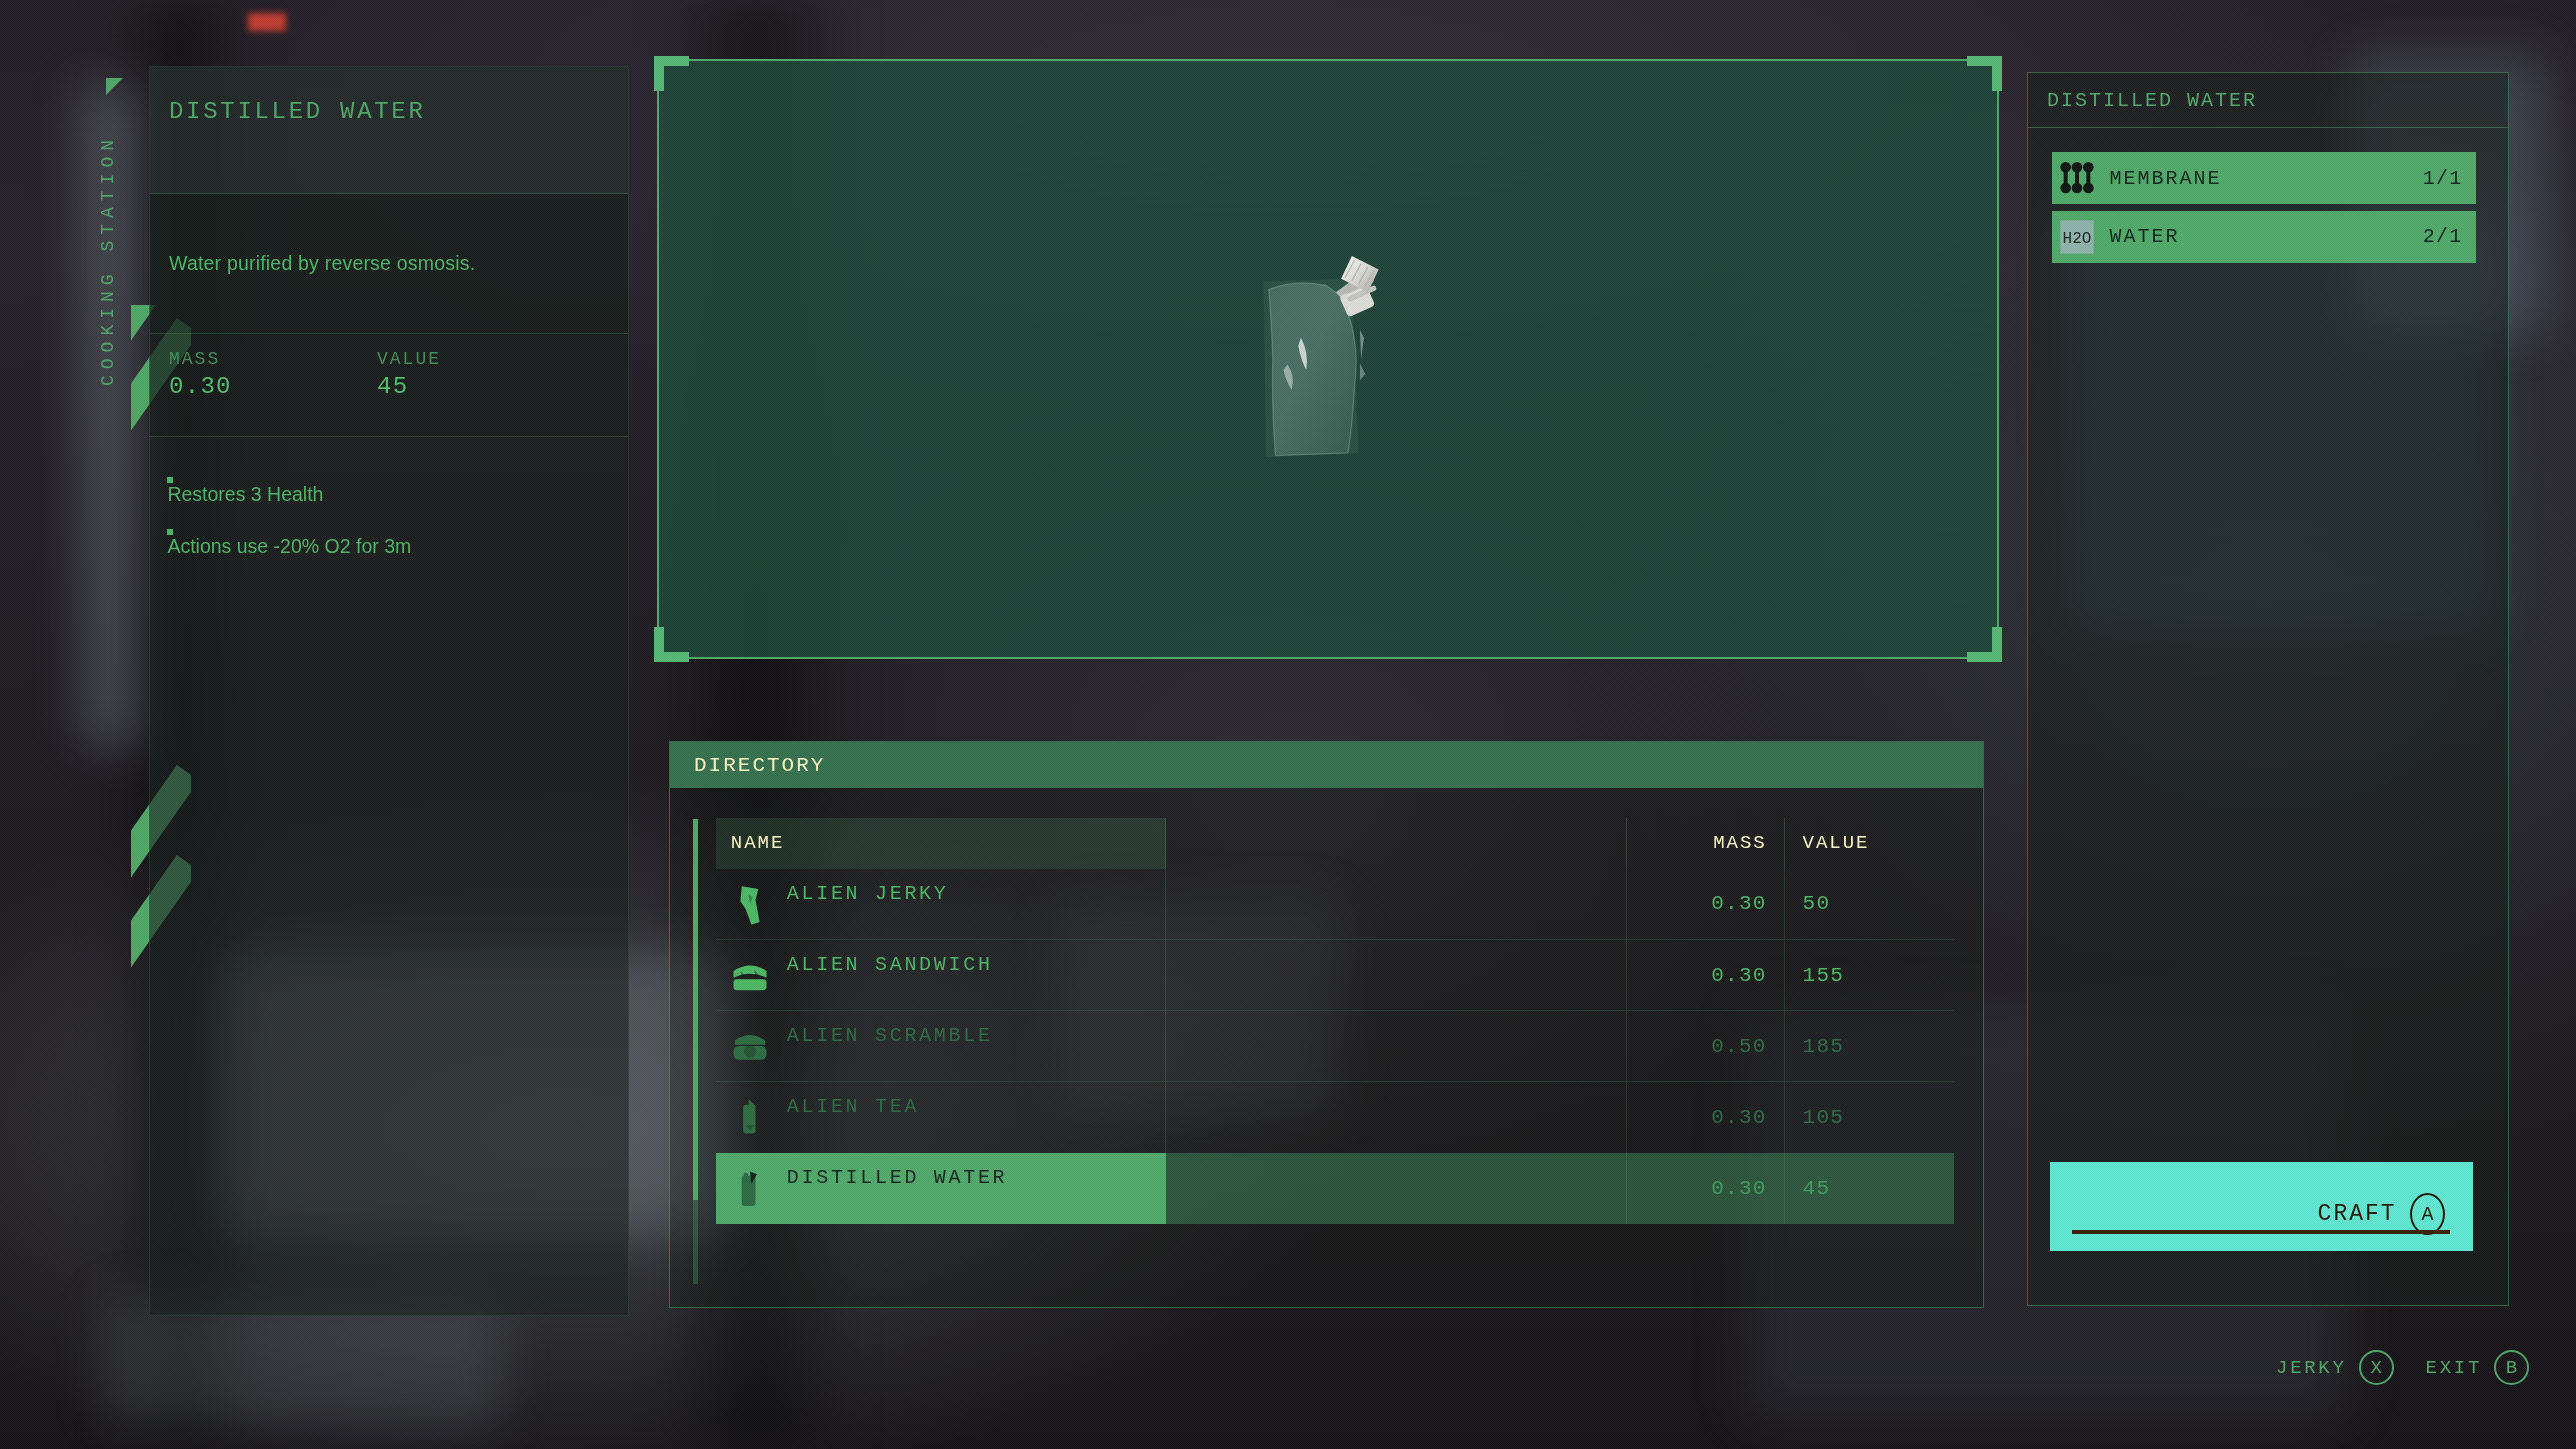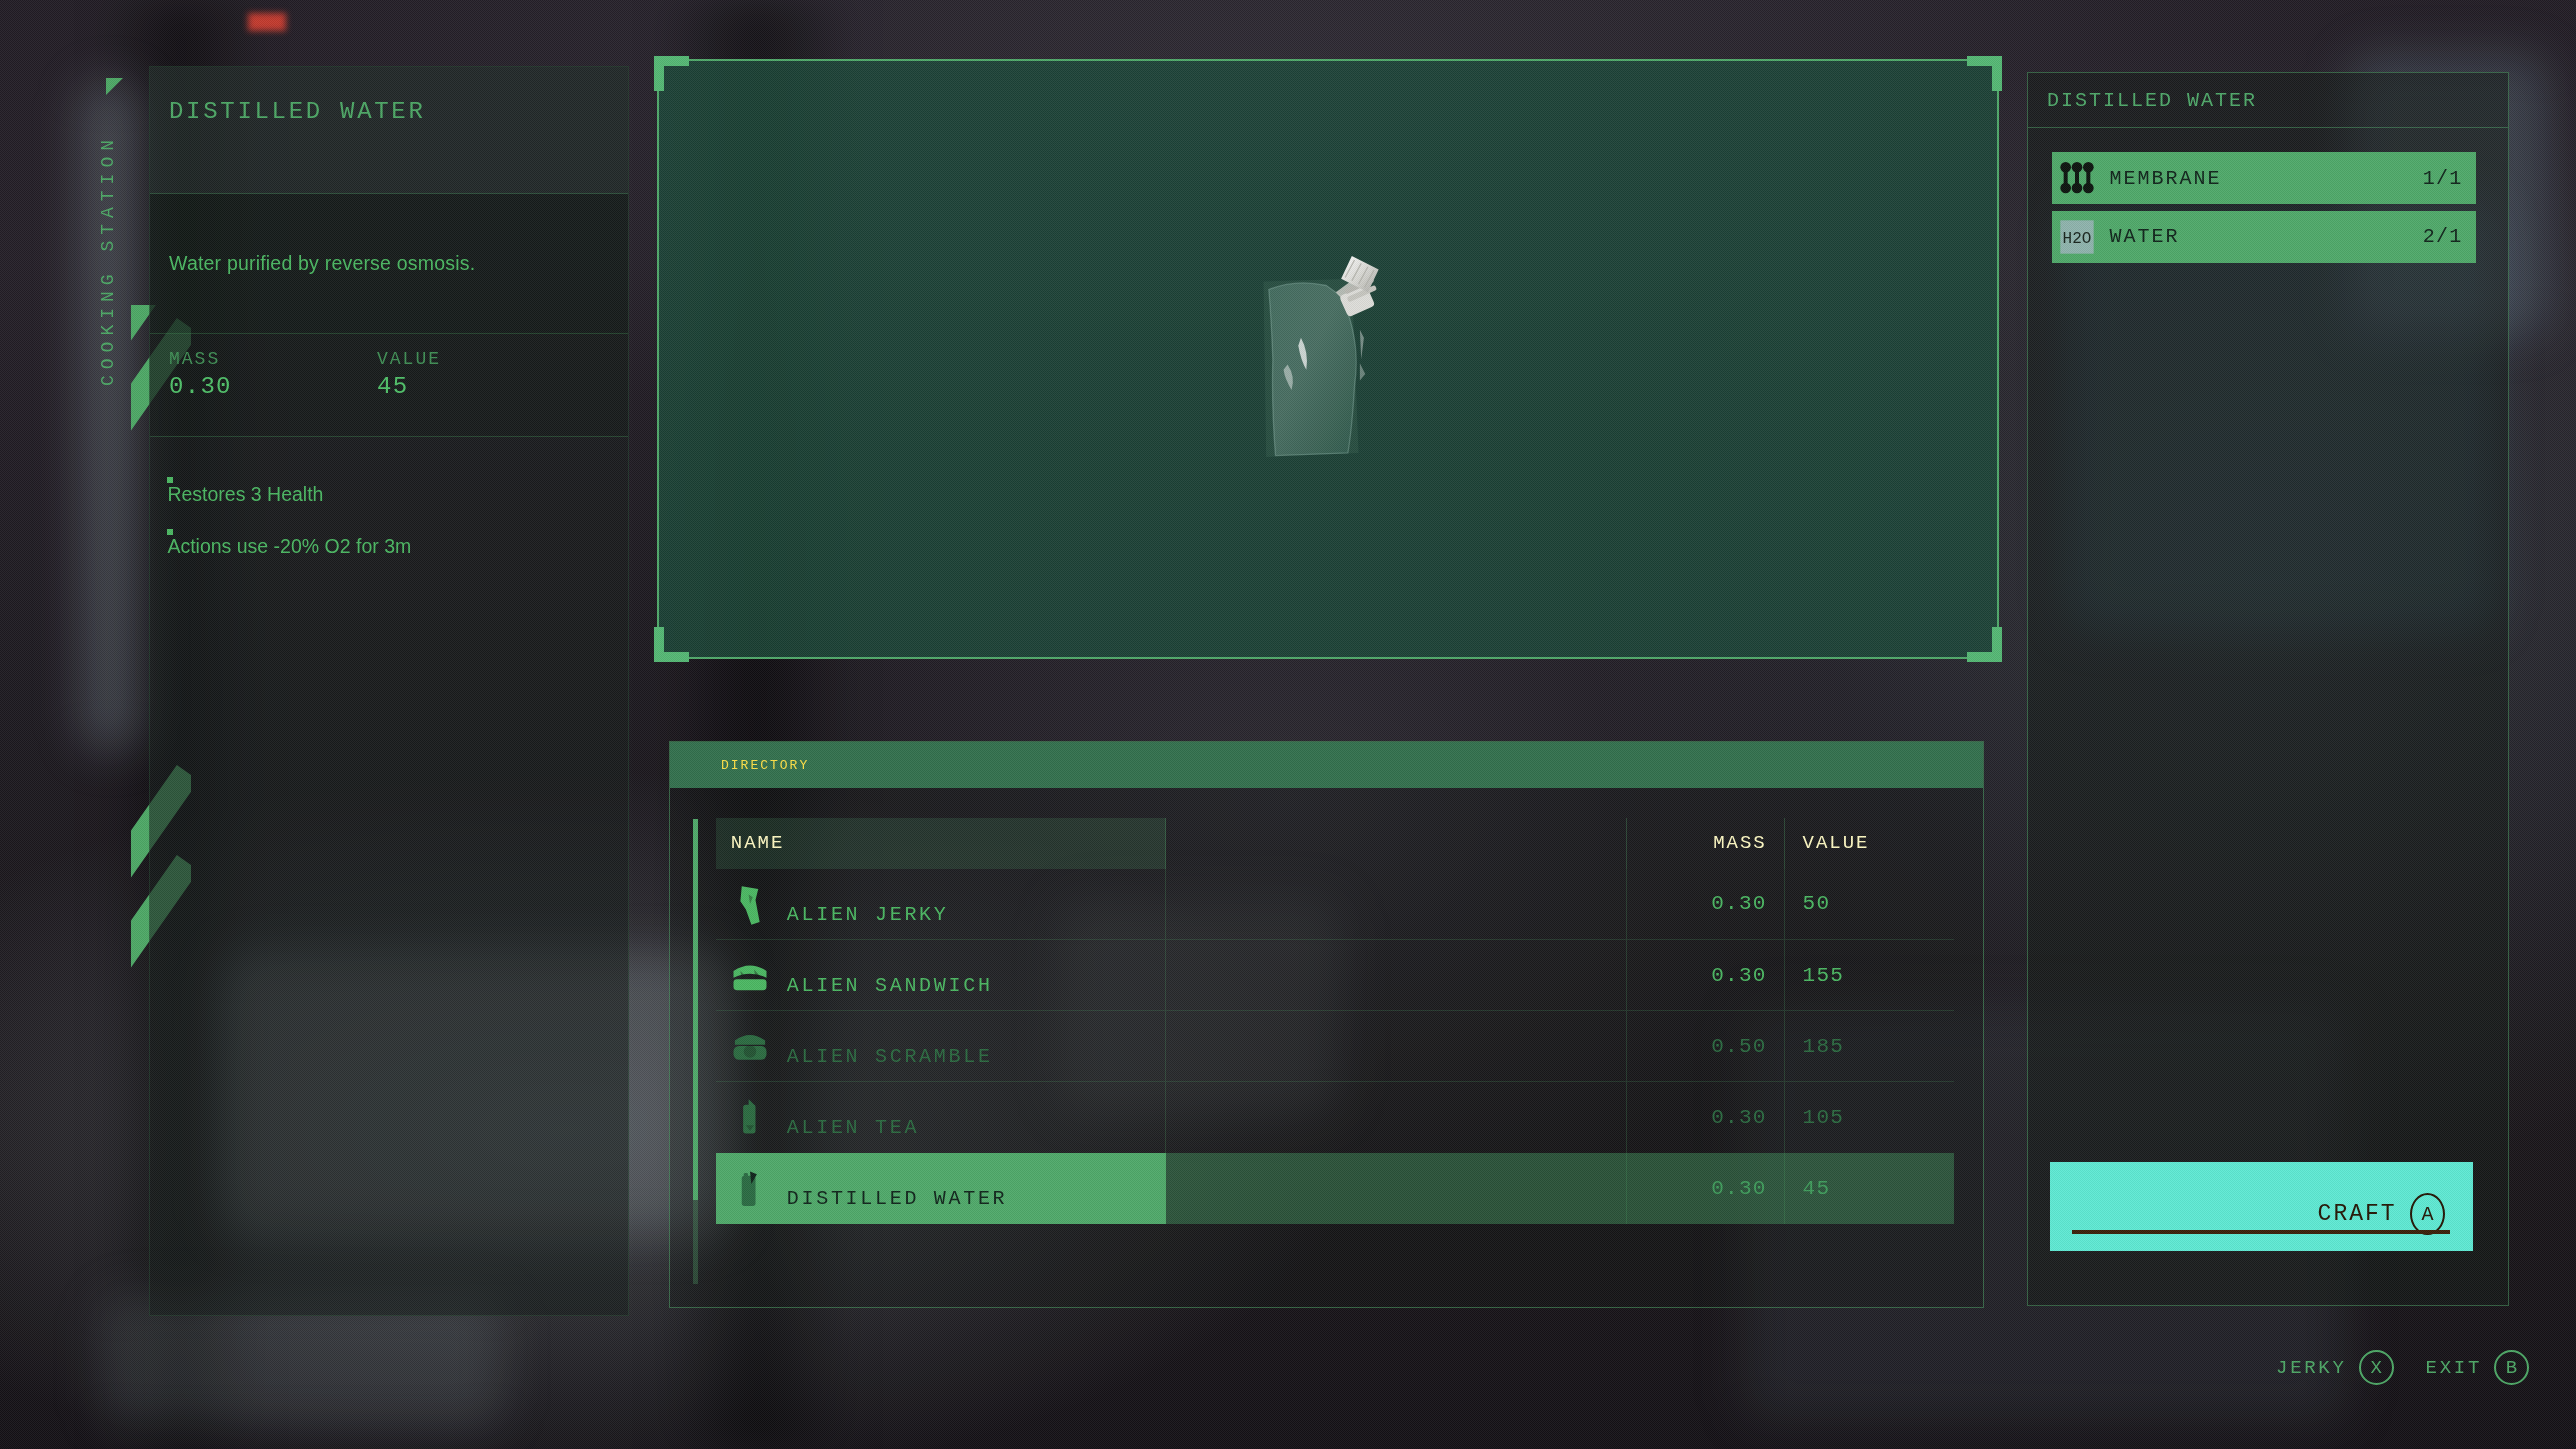--- a/index.html
+++ b/index.html
@@ -94,38 +94,38 @@
   .corner.bl .h{left:0;bottom:0} .corner.bl .v{left:0;bottom:0}
   .corner.br .h{right:0;bottom:0} .corner.br .v{right:0;bottom:0}
 
   
   #pouch { position:absolute; left:1234px; top:252px; width:154px; height:221px; }
 
   
   #directory { left:669px; top:741px; width:1315px; height:567px;
     border:0.7px solid rgba(90,190,120,.45); background:rgba(18,24,20,.34); }
   #dir-header { height:46px; background:#33704d; display:flex; align-items:center; padding-left:24px; }
-  #dir-header-label { color:#fde047; font-size:13px; letter-spacing:2px;margin-left:27px; }
+  #dir-header-label { color:#fef9c3; font-size:21px; letter-spacing:2px; }
   #dir-body { position:relative; padding:29.5px 29.5px 0 0; height:521px; }
   #dir-scroll { position:absolute; left:23px; top:31px; width:5.4px; bottom:25.5px; background:rgba(79,169,106,.30); }
   #dir-thumb { position:absolute; left:0; top:0; width:5.4px; height:82%; background:#4fa96a; }
 
   table { width:100%; border-collapse:collapse; margin-left:46px; width:calc(100% - 46px); }
   thead th { height:51px; font-weight:normal; color:#fef9c3; font-size:19px; letter-spacing:2px;
     text-align:left; border-right:0.7px solid rgba(79,169,106,.30); }
   thead th.c-name { background:rgba(70,140,95,.22); padding-left:14.8px; width:429px; }
   thead th.c-gap  { width:439px; }
   thead th.c-mass { width:151px; text-align:right; padding-right:17.4px; }
   thead th.c-val  { width:161px; text-align:left; padding-left:17.4px; border-right:none; }
 
   tbody tr { height:71px; }
   tbody td { border-right:0.7px solid rgba(79,169,106,.22); vertical-align:middle; }
   tbody td.c-val { border-right:none; }
   tbody tr + tr td { border-top:0.7px solid rgba(79,169,106,.20); }
-  .cell-name { display:flex; align-items:flex-end; padding-left:12px; }
+  .cell-name { display:flex; align-items:flex-start; padding-left:12px; }
   .row-icon { width:44px; height:44px; flex:0 0 auto; margin-right:14.8px; }
   .row-label { font-size:20px; letter-spacing:2.7px; }
   .c-mass-cell { text-align:right; padding-right:17.4px; font-size:21px; letter-spacing:1.3px; }
   .c-val-cell  { text-align:left;  padding-left:17.4px;  font-size:21px; letter-spacing:1.3px; }
 
   tr.lvl-1 .row-label, tr.lvl-1 .c-mass-cell, tr.lvl-1 .c-val-cell { color:#4bb862; }
   tr.lvl-1 .row-icon { fill:#4bb862; }
   tr.lvl-2 .row-label, tr.lvl-2 .c-mass-cell, tr.lvl-2 .c-val-cell { color:#2b6b41; }
   tr.lvl-2 .row-icon { fill:#2b6b41; }
   tr.selected td { background:rgba(55,120,78,.62); border-top-color:transparent; }

